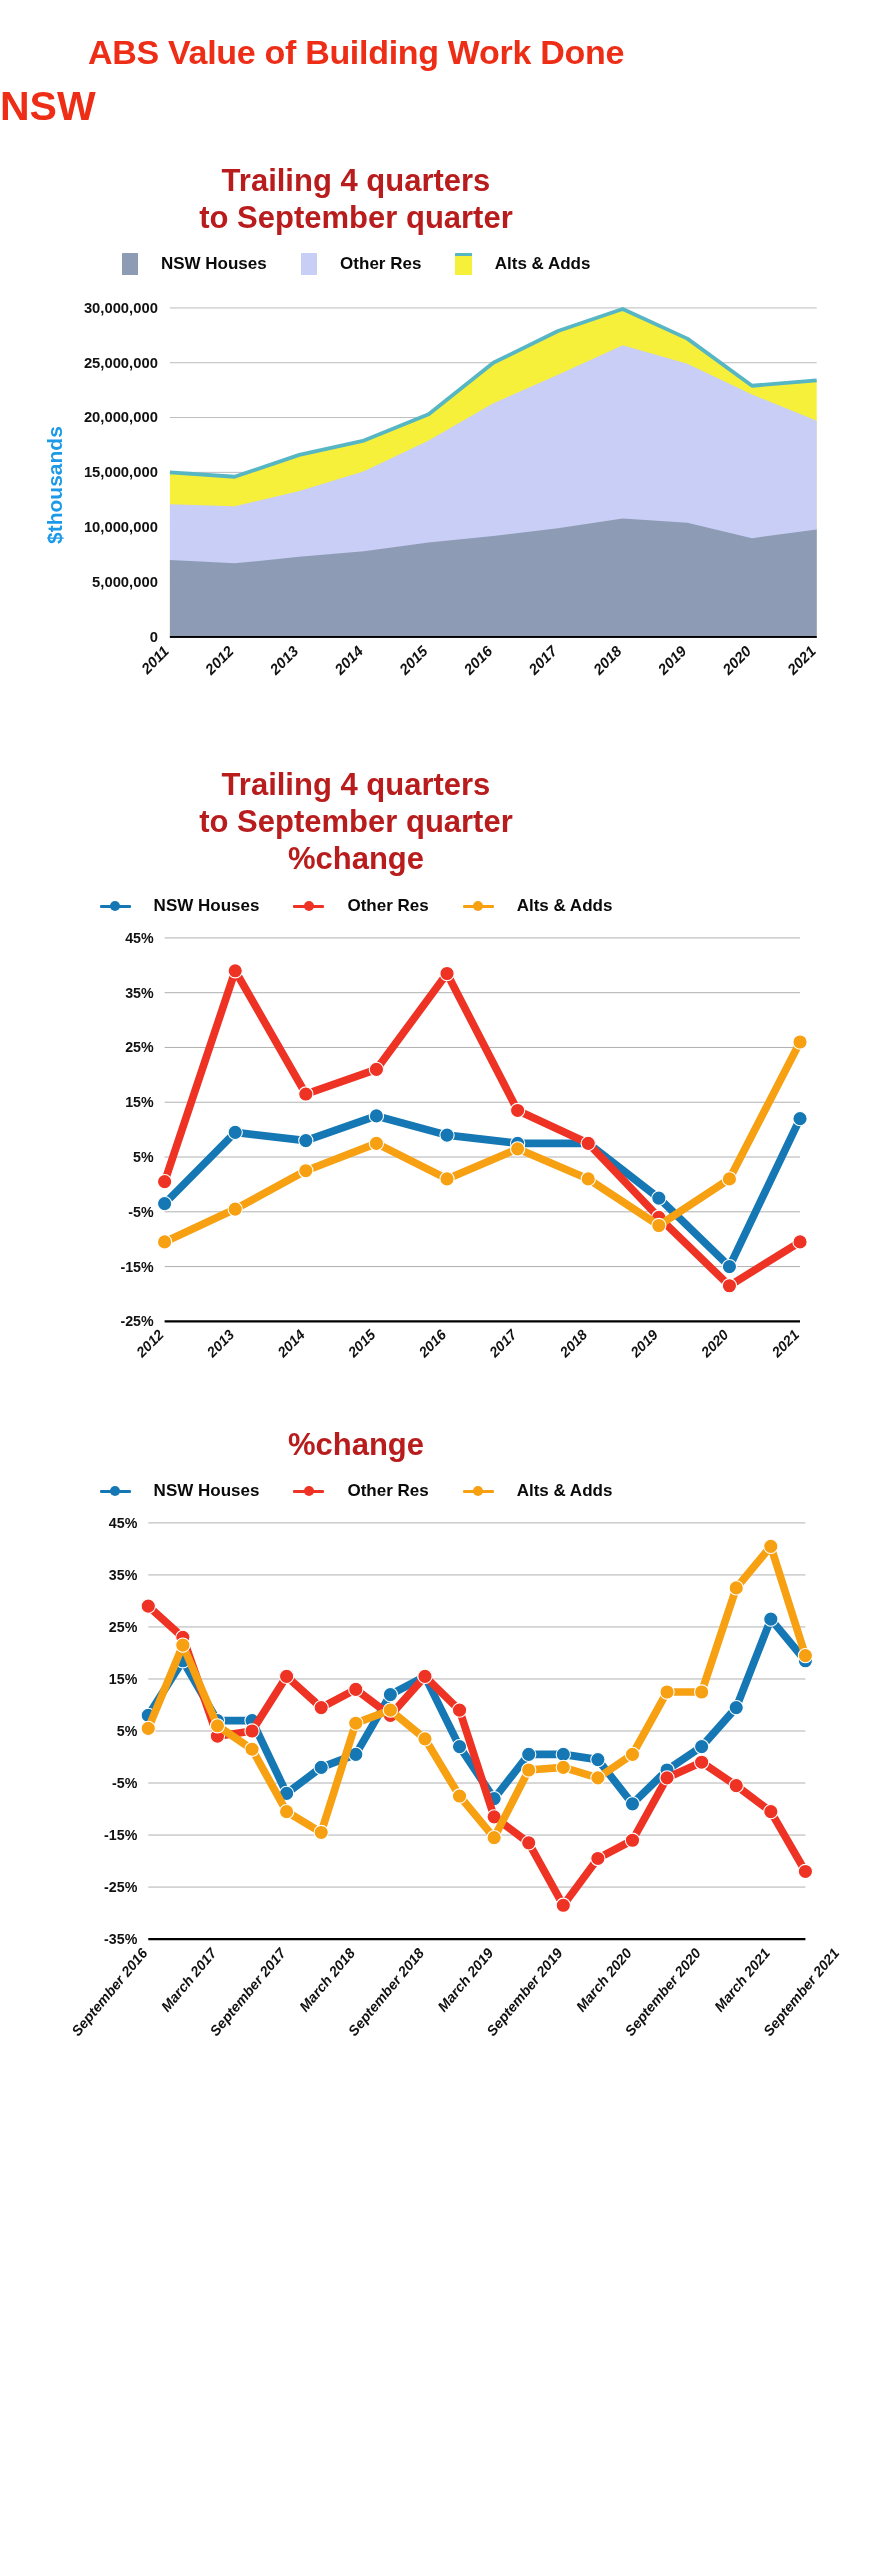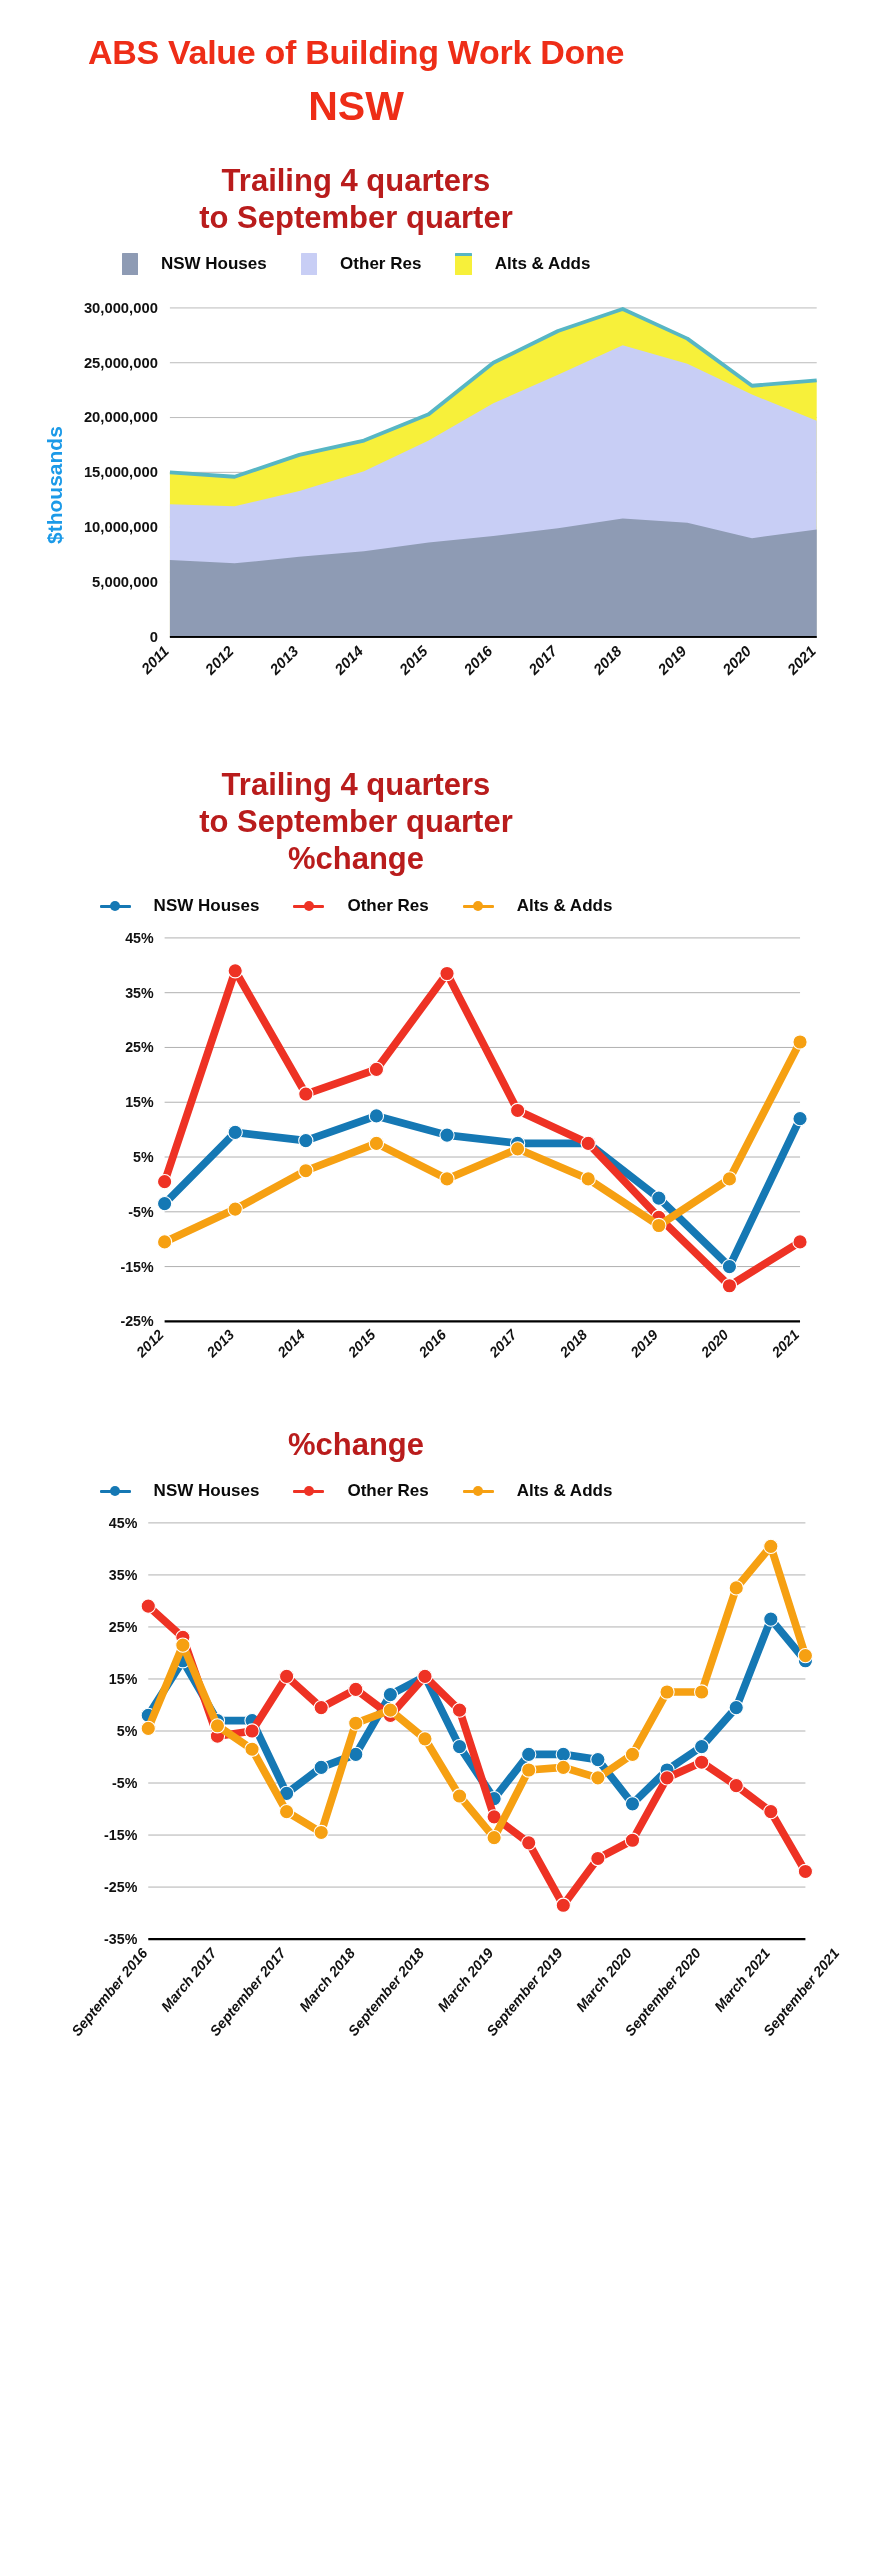--- a/index.html
+++ b/index.html
@@ -17,21 +17,20 @@
     text-align:center;
     color:#EE2D17;
     font-weight:bold;
     font-size:34px;
     line-height:1.18;
     letter-spacing:-0.3px;
     padding-top:32px;
   }
   .main-title .ln{display:block;}
   .region-title{
-    text-align:center;
     color:#EE2D17;
     font-weight:bold;
     font-size:41px;
     line-height:1.1;
     margin-top:12px;
   }
   .sec-title{
     text-align:center;
     color:#b91c1c;
     font-weight:bold;

